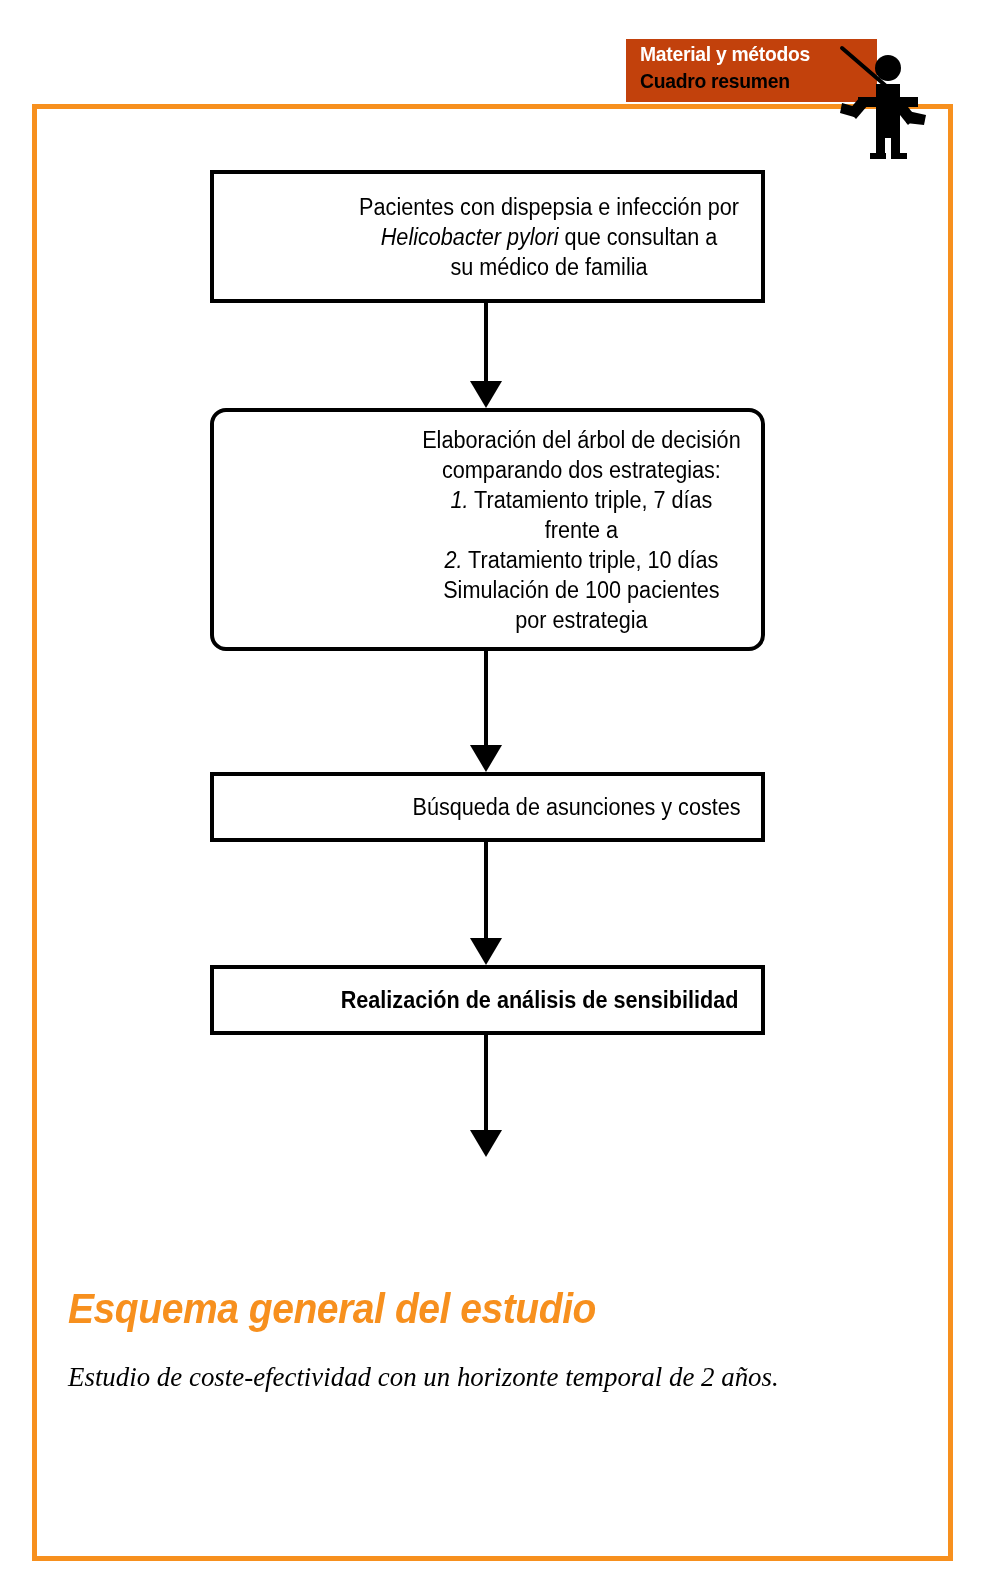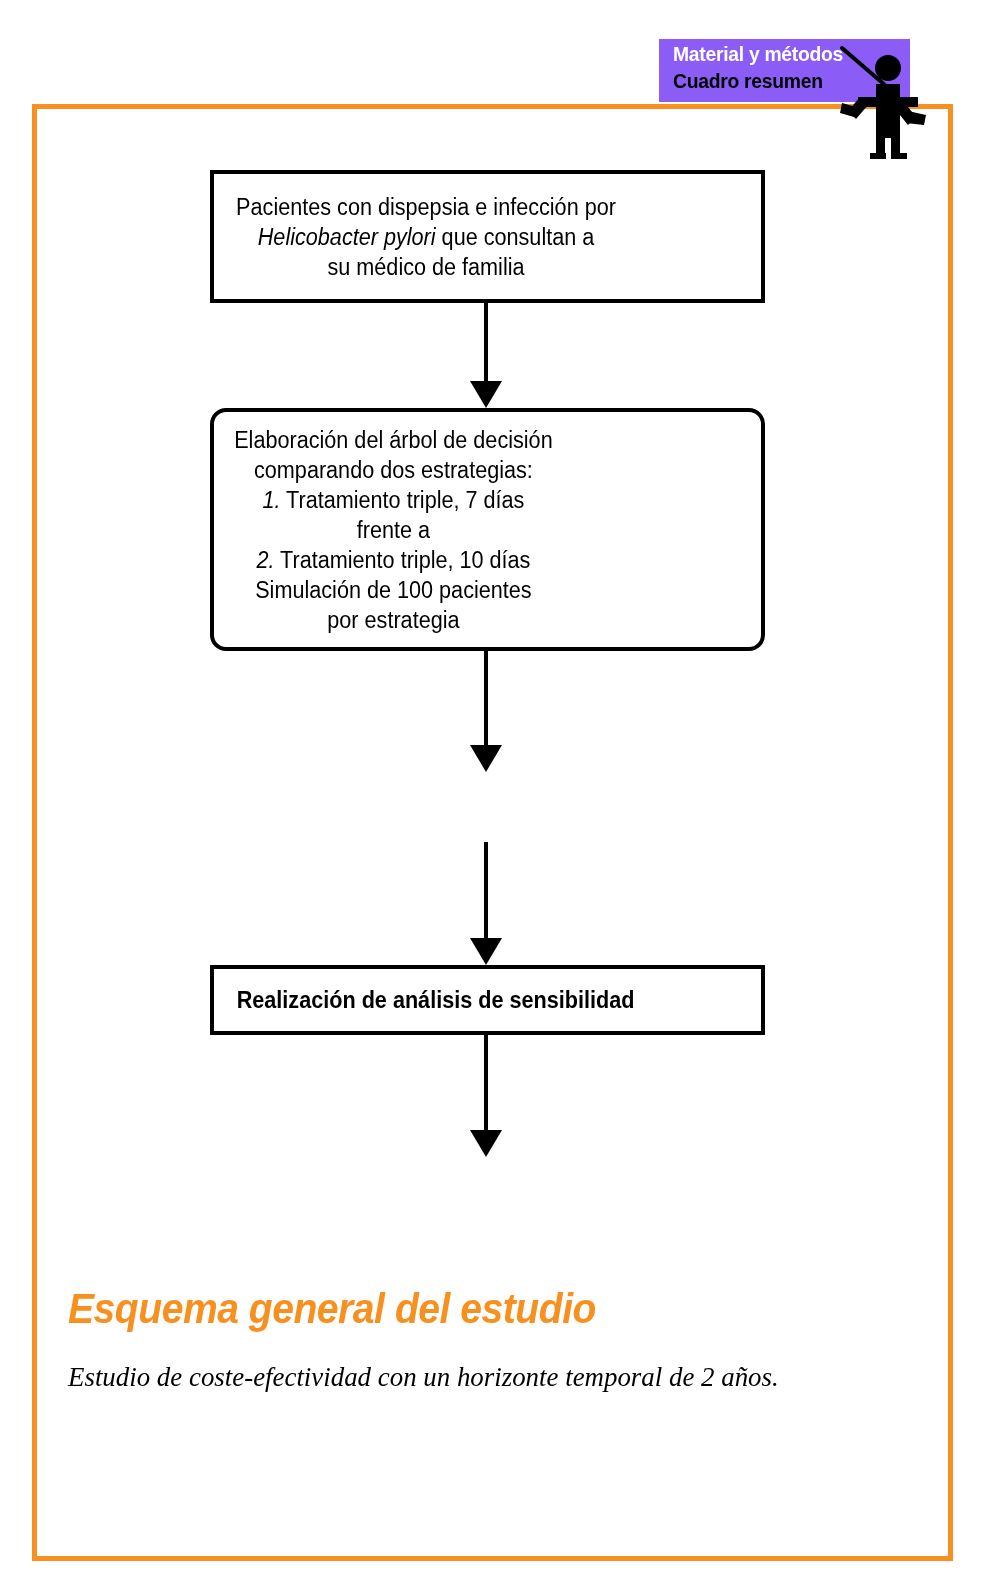--- a/index.html
+++ b/index.html
@@ -12,25 +12,25 @@
     height: 1596px;
     position: relative;
     overflow: hidden;
     font-family: "Liberation Sans", sans-serif;
     -webkit-font-smoothing: antialiased;
   }
 
   
   #header-badge {
     position: absolute;
-    left: 659px;
+    left: 626px;
     top: 39px;
     width: 251px;
     height: 63px;
-    background: #8b5cf6;
+    background: #c2410c;
     z-index: 4;
   }
   #badge-line1 {
     position: absolute;
     left: 14px;
     top: 3px;
     color: #ffffff;
     font-weight: bold;
     font-size: 21px;
     font-stretch: condensed;
@@ -89,21 +89,21 @@
 
   .flow-box {
     position: absolute;
     left: 210px;
     width: 555px;
     border: 4px solid #000000;
     box-sizing: border-box;
     background: #ffffff;
     display: flex;
     align-items: center;
-    justify-content: flex-start;
+    justify-content: flex-end;
     text-align: center;
   }
   .flow-box .box-text {
     font-family: "Liberation Sans", sans-serif;
     font-size: 23px;
     line-height: 30px;
     color: #000000;
     font-stretch: condensed;
     transform: scaleX(0.94);
     padding: 0 10px;
@@ -249,20 +249,23 @@
       <span>Simulación de 100 pacientes</span><br>
       <span>por estrategia</span>
     </div>
   </div>
 
   <div class="flow-arrow" id="arrow-2">
     <div class="shaft"></div>
     <div class="head"></div>
   </div>
 
+  <div class="flow-box" id="box-3">
+    <div class="box-text">Búsqueda de asunciones y costes</div>
+  </div>
 
   <div class="flow-arrow" id="arrow-3">
     <div class="shaft"></div>
     <div class="head"></div>
   </div>
 
   <div class="flow-box" id="box-4">
     <div class="box-text">Realización de análisis de sensibilidad</div>
   </div>
 

